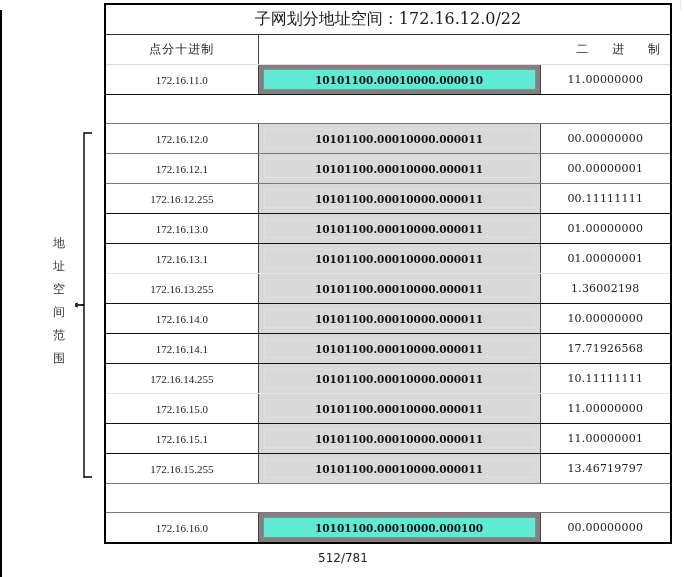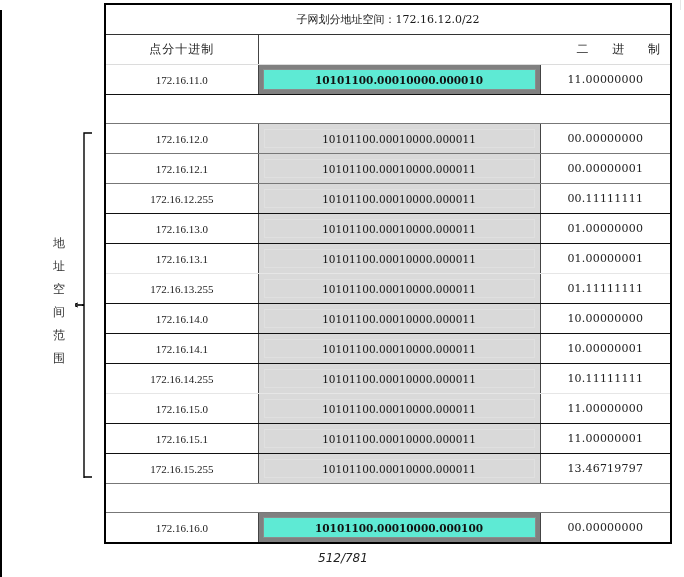--- a/index.html
+++ b/index.html
@@ -45,21 +45,21 @@
       height: 29px;
       padding: 0;
       text-align: center;
       vertical-align: middle;
       border-left: 1px solid #444;
       border-right: 1px solid #444;
       white-space: nowrap;
     }
     .page-table tr.title-row td {
       height: 29px;
-      font-size: 11px;
+      font-size: 16px;
       border-bottom: 1px solid #333;
     }
     .page-table tr.header-row td {
       border-bottom: 1px solid #dcdcdc;
       font-size: 12px;
       letter-spacing: 1px;
     }
     .page-table tr.header-row td.bin-header {
       letter-spacing: 10px;
       text-align: right;
@@ -72,21 +72,21 @@
     .cell-dark {
       background: #5eead4;
       box-shadow: inset 0 0 0 4px #808080, inset 0 0 0 5px #8c8c8c;
       font-weight: bold;
       font-size: 10.5px;
       color: #111;
     }
     .cell-light {
       background: #d9d9d9;
       box-shadow: inset 0 0 0 5px #d9d9d9, inset 0 0 0 6px #e0e0e0;
-      font-weight: normal;
+      font-weight: bold;
       font-size: 10.5px;
       color: #111;
     }
     .col-dec { color: #222; font-family: Liberation Serif, serif; }
     .col-host { color: #222; letter-spacing: 0.2px; }
 
     .brace {
       position: absolute;
       left: 82px;
       top: 132px;
@@ -104,21 +104,20 @@
       text-align: center;
       font-family: "DejaVu Serif", serif;
     }
     .page-number {
       position: absolute;
       left: 318px;
       top: 551px;
       font-family: "DejaVu Sans", "Liberation Sans", sans-serif;
       font-size: 12px;
       color: #222;
-      font-style: italic;
     }
   </style>
 </head>
 <body>
 
 <div class="left-bar"></div>
 <div class="right-faint-line"></div>
 
 <table class="page-table">
   <colgroup>
@@ -166,31 +165,31 @@
       <td class="col-host">01.00000000</td>
     </tr>
     <tr class="line-light">
       <td class="col-dec">172.16.13.1</td>
       <td class="cell-light">10101100.00010000.000011</td>
       <td class="col-host">01.00000001</td>
     </tr>
     <tr class="line-dark">
       <td class="col-dec">172.16.13.255</td>
       <td class="cell-light">10101100.00010000.000011</td>
-      <td class="col-host">01.11111111</td>
+      <td class="col-host">1.36002198</td>
     </tr>
     <tr class="line-dark">
       <td class="col-dec">172.16.14.0</td>
       <td class="cell-light">10101100.00010000.000011</td>
       <td class="col-host">10.00000000</td>
     </tr>
     <tr class="line-dark">
       <td class="col-dec">172.16.14.1</td>
       <td class="cell-light">10101100.00010000.000011</td>
-      <td class="col-host">10.00000001</td>
+      <td class="col-host">17.71926568</td>
     </tr>
     <tr class="line-light">
       <td class="col-dec">172.16.14.255</td>
       <td class="cell-light">10101100.00010000.000011</td>
       <td class="col-host">10.11111111</td>
     </tr>
     <tr class="line-dark">
       <td class="col-dec">172.16.15.0</td>
       <td class="cell-light">10101100.00010000.000011</td>
       <td class="col-host">11.00000000</td>

